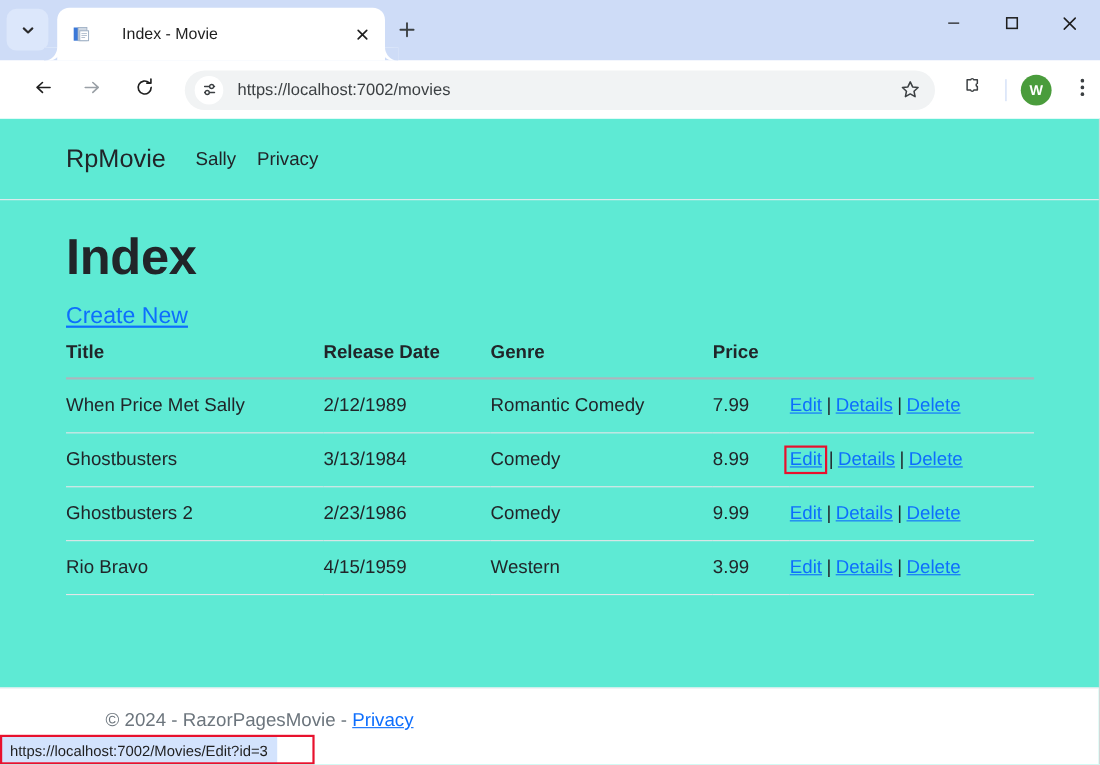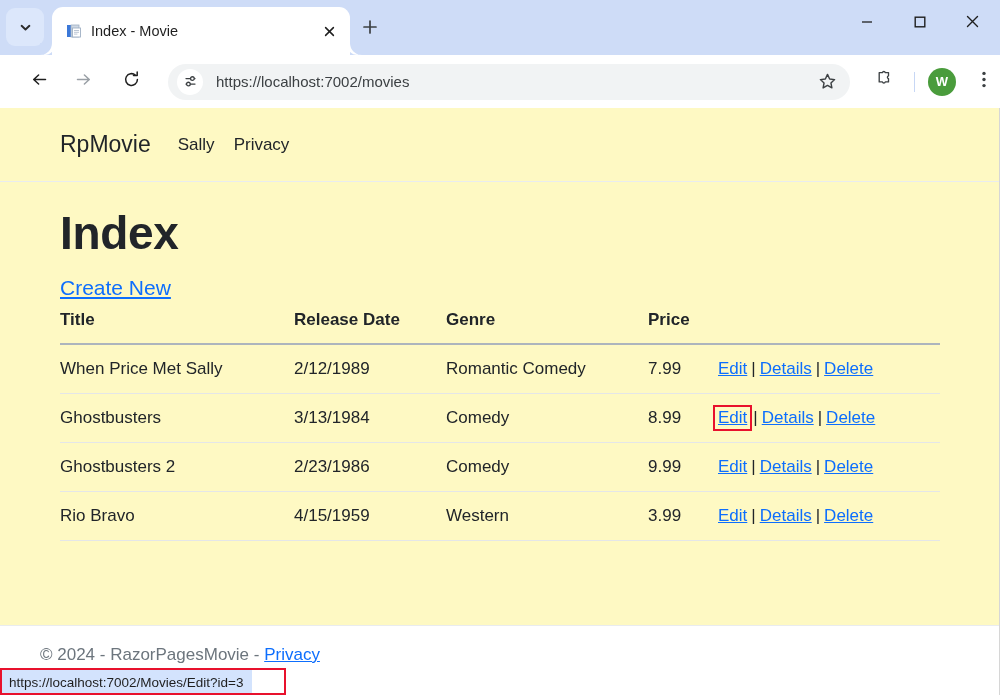--- a/index.html
+++ b/index.html
@@ -67,21 +67,21 @@
   .tab-corner-l { left: -12px; border-bottom-right-radius: 12px; }
   .tab-corner-r { right: -12px; border-bottom-left-radius: 12px; }
 
   .tab-favicon {
     position: relative; z-index: 2;
     margin-left: 14px; width: 17px; height: 17px;
     flex: 0 0 17px;
   }
   .tab-title {
     position: relative; z-index: 2;
-    margin-left: 8px;
+    margin-left: 28px;
     font-size: 14.5px;
     color: #1f1f1f;
     white-space: nowrap; overflow: hidden;
     flex: 1 1 auto;
   }
   .tab-close {
     position: relative; z-index: 2;
     margin-right: 8px;
     width: 26px; height: 26px;
     border-radius: 50%;
@@ -184,21 +184,21 @@
     margin-left: 14px;
     width: 28px; height: 28px;
     display: flex; align-items: center; justify-content: center;
     cursor: pointer; flex: 0 0 28px;
   }
 
   
   .viewport {
     position: absolute; left: 0; top: 108px;
     width: 1000px; height: 587px;
-    background: #fef9c3;
+    background: #5eead4;
     border-right: 1px solid #d6d6d6;
     overflow: hidden;
   }
 
   .site-navbar {
     position: relative;
     height: 74px;
     border-bottom: 1px solid #e9ecef;
     display: flex; align-items: center;
     padding-left: 60px;
@@ -289,21 +289,21 @@
     padding: 1px 3px;
     margin: -3px -3px -3px -5px;
   }
 
   
   .site-footer {
     position: absolute; left: 0; bottom: 0;
     width: 999px;
     height: 70px;
     border-top: 1px solid #e9ecef;
-    padding-left: 40px;
+    padding-left: 96px;
     padding-top: 19px;
     font-size: 17px;
     color: #6c757d;
     background: #ffffff;
   }
   .footer-link {
     color: #0d6efd;
     text-decoration: underline;
     cursor: pointer;
   }

